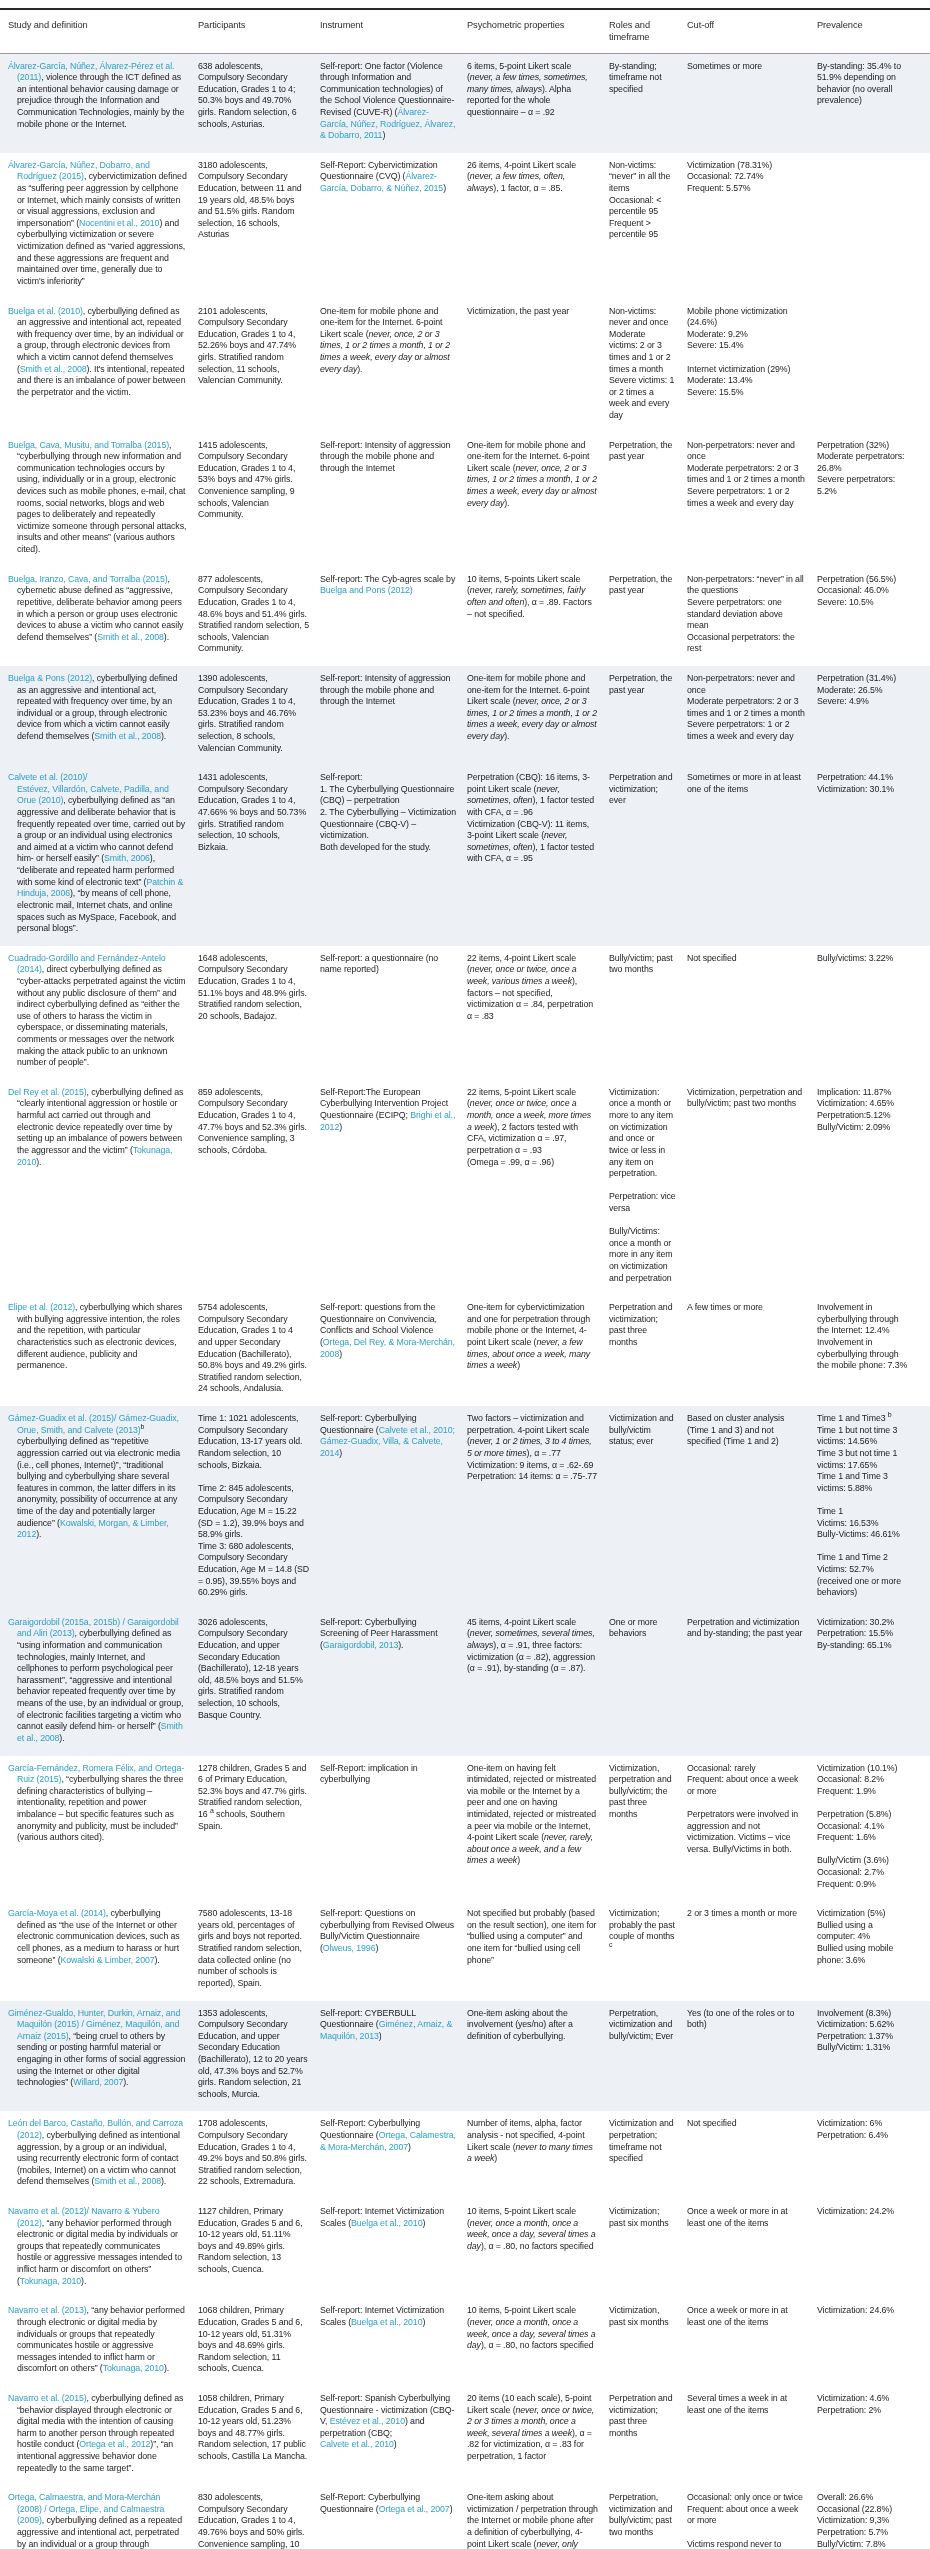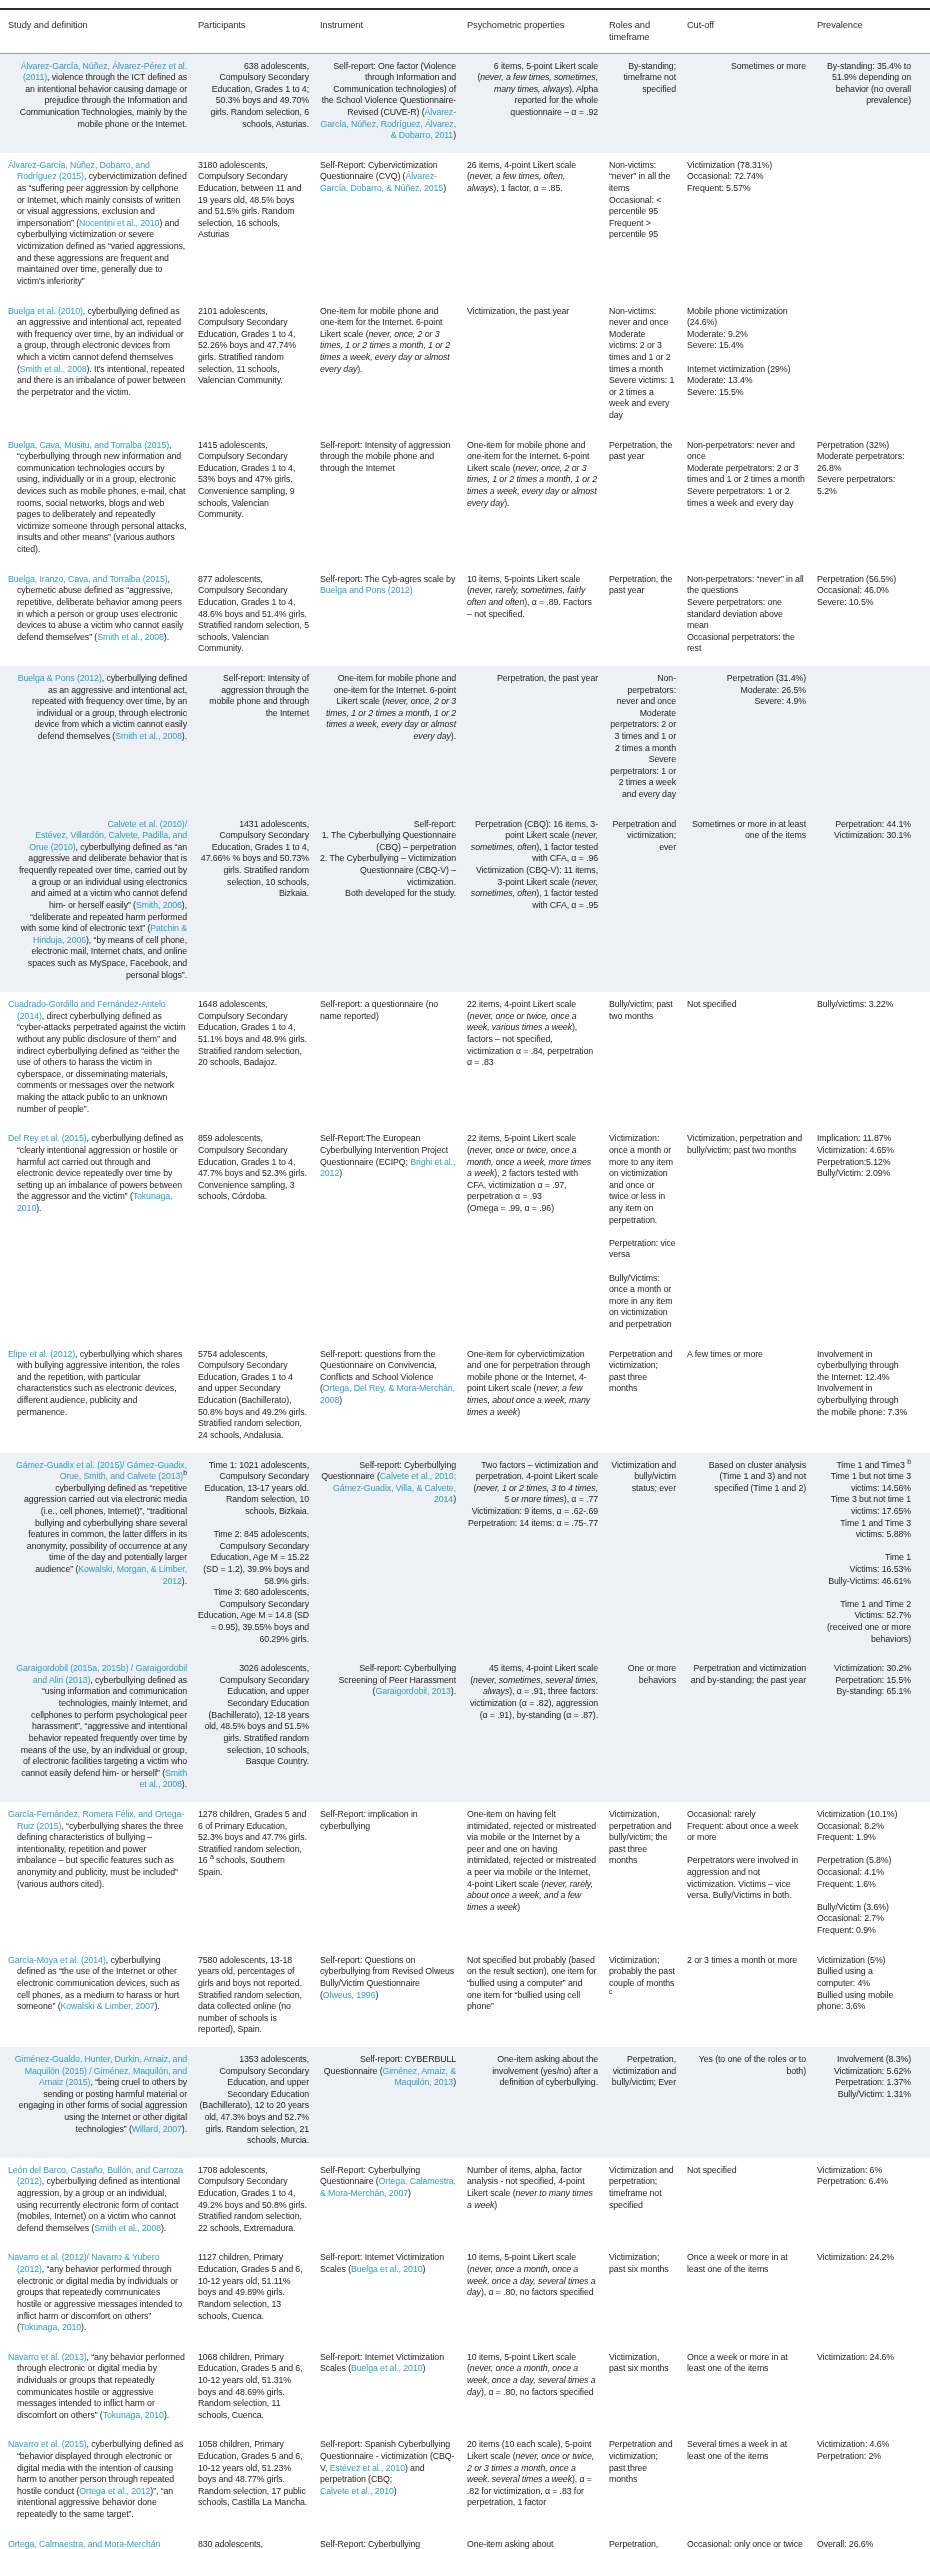--- a/index.html
+++ b/index.html
@@ -1,20 +1,20 @@
 <!DOCTYPE html>
 <html><head>
 <meta charset="utf-8">
 <style>
   html,body{margin:0;padding:0;background:#fff;}
   body{width:930px;font-family:"Liberation Sans",sans-serif;color:#1d1d1f;-webkit-font-smoothing:antialiased;}
   .paper-table{width:930px;box-sizing:border-box;border-top:2px solid #2a2a2e;border-bottom:2px solid #2a2a2e;margin-top:8px;}
   .trow{display:grid;grid-template-columns:190px 122px 147px 142px 78px 130px 105px;box-sizing:border-box;padding:7px 8px 11px 8px;}
   .trow.header{border-bottom:1px solid #9a9aa0;padding:9px 8px 9px 8px;background:#fff;}
-  .trow.shaded{background:#edf0f4;text-align:right;}
+  .trow.shaded{background:#edf0f4;}
   .cell{font-size:8.8px;line-height:1.32;letter-spacing:-0.1px;padding-right:11px;white-space:pre-wrap;box-sizing:border-box;}
   .hcell{font-size:9.3px;color:#2e2e33;white-space:pre-wrap;}
   .c0{padding-left:9px;text-indent:-9px;}
   .seg-l{color:#2f9fc6;}
   .seg-i{font-style:italic;}
   sup{font-size:7px;line-height:0;}
 </style>
 </head>
 <body>
 
@@ -88,20 +88,21 @@
         <div class="cell c4"><span>Perpetration, the past year</span></div>
         <div class="cell c5"><span>Non-perpetrators: “never” in all the questions
 Severe perpetrators: one standard deviation above mean
 Occasional perpetrators: the rest</span></div>
         <div class="cell c6"><span>Perpetration (56.5%)
 Occasional: 46.0%
 Severe: 10.5%</span></div>
       </div>
       <div class="trow shaded">
         <div class="cell c0"><span class="seg-l">Buelga &amp; Pons (2012)</span><span>, cyberbullying defined as an aggressive and intentional act, repeated with frequency over time, by an individual or a group, through electronic device from which a victim cannot easily defend themselves (</span><span class="seg-l">Smith et al., 2008</span><span>).</span></div>
+        <div class="cell c1"><span>1390 adolescents, Compulsory Secondary Education, Grades 1 to 4, 53.23% boys and 46.76% girls. Stratified random selection, 8 schools, Valencian Community.</span></div>
         <div class="cell c2"><span>Self-report: Intensity of aggression through the mobile phone and through the Internet</span></div>
         <div class="cell c3"><span>One-item for mobile phone and one-item for the Internet. 6-point Likert scale (</span><span class="seg-i">never, once, 2 or 3 times, 1 or 2 times a month, 1 or 2 times a week, every day or almost every day</span><span>).</span></div>
         <div class="cell c4"><span>Perpetration, the past year</span></div>
         <div class="cell c5"><span>Non-perpetrators: never and once
 Moderate perpetrators: 2 or 3 times and 1 or 2 times a month
 Severe perpetrators: 1 or 2 times a week and every day</span></div>
         <div class="cell c6"><span>Perpetration (31.4%)
 Moderate: 26.5%
 Severe: 4.9%</span></div>
       </div>

